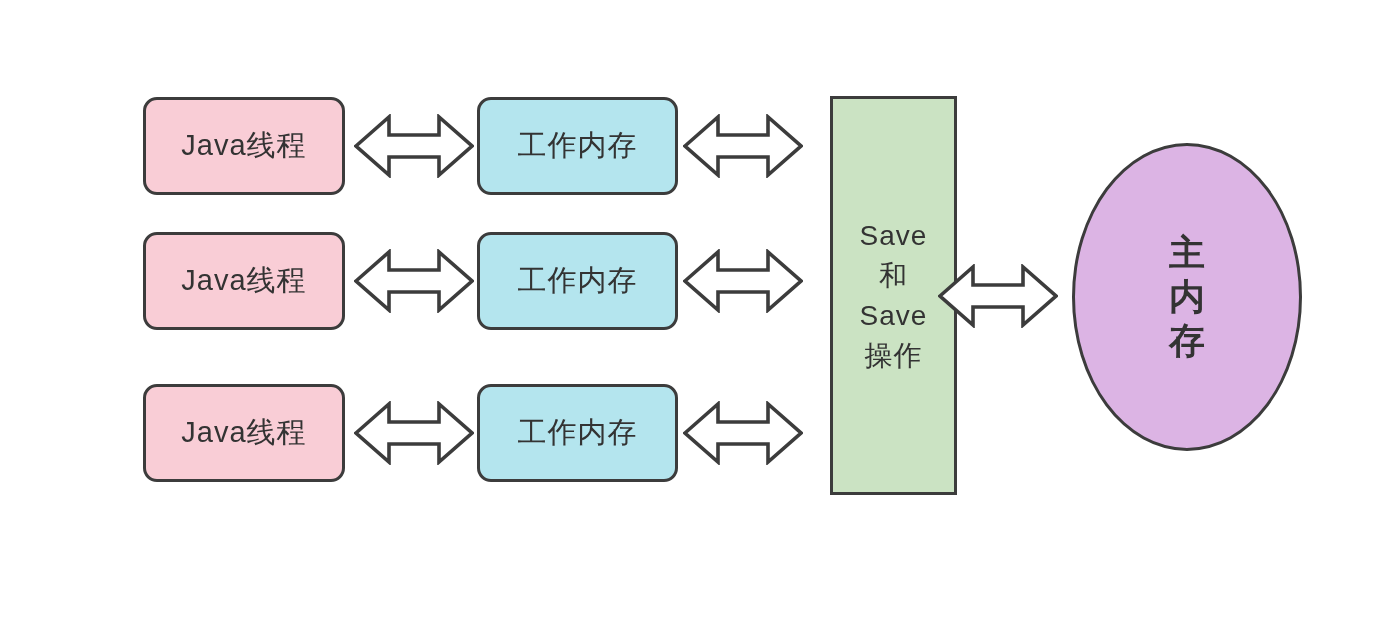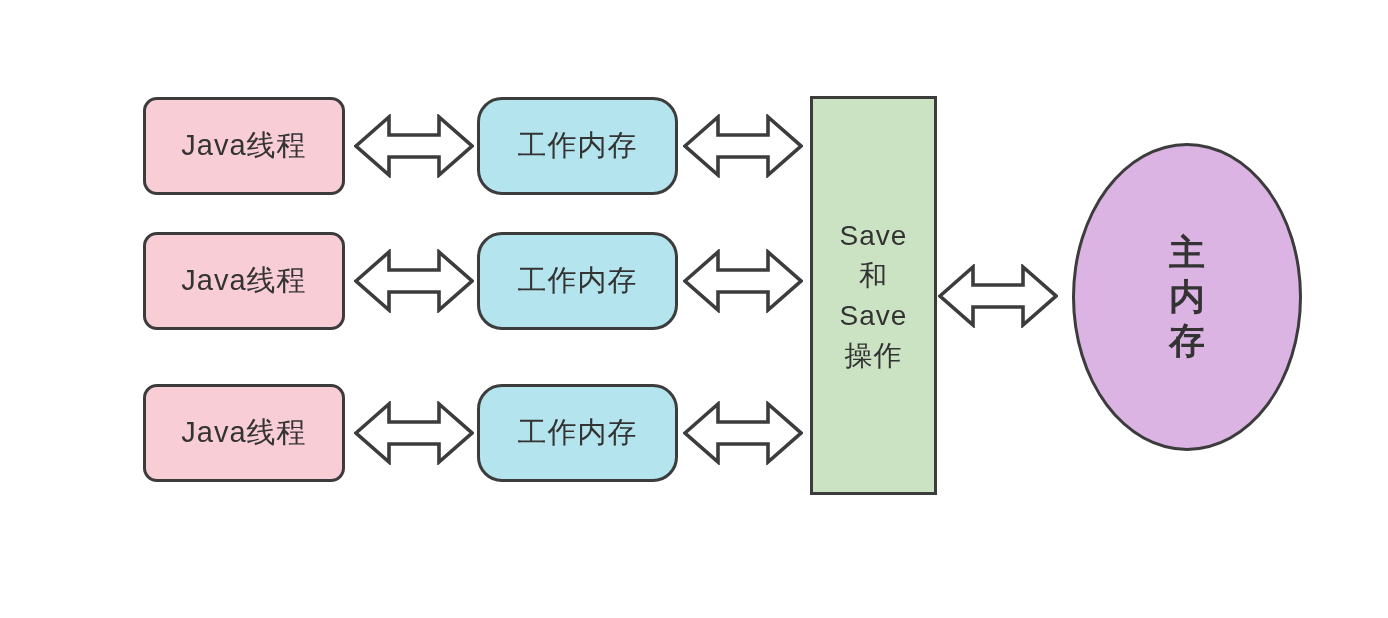--- a/index.html
+++ b/index.html
@@ -32,28 +32,28 @@
     left: 143px;
     width: 202px;
     height: 98px;
     border-radius: 14px;
     background: var(--thread-fill, #f9cdd6);
   }
   .working {
     left: 477px;
     width: 201px;
     height: 98px;
-    border-radius: 25px;
+    border-radius: 14px;
     background: var(--working-fill, #b4e5ee);
   }
   .row1 { top: 97px; }
   .row2 { top: 232px; }
   .row3 { top: 384px; }
   .saveload {
-    left: 810px;
+    left: 830px;
     top: 96px;
     width: 127px;
     height: 399px;
     background: var(--save-load-fill, #cbe3c3);
     flex-direction: column;
     border-radius: 0;
   }
   .saveload .line {
     font-size: 28px;
     line-height: 40px;

